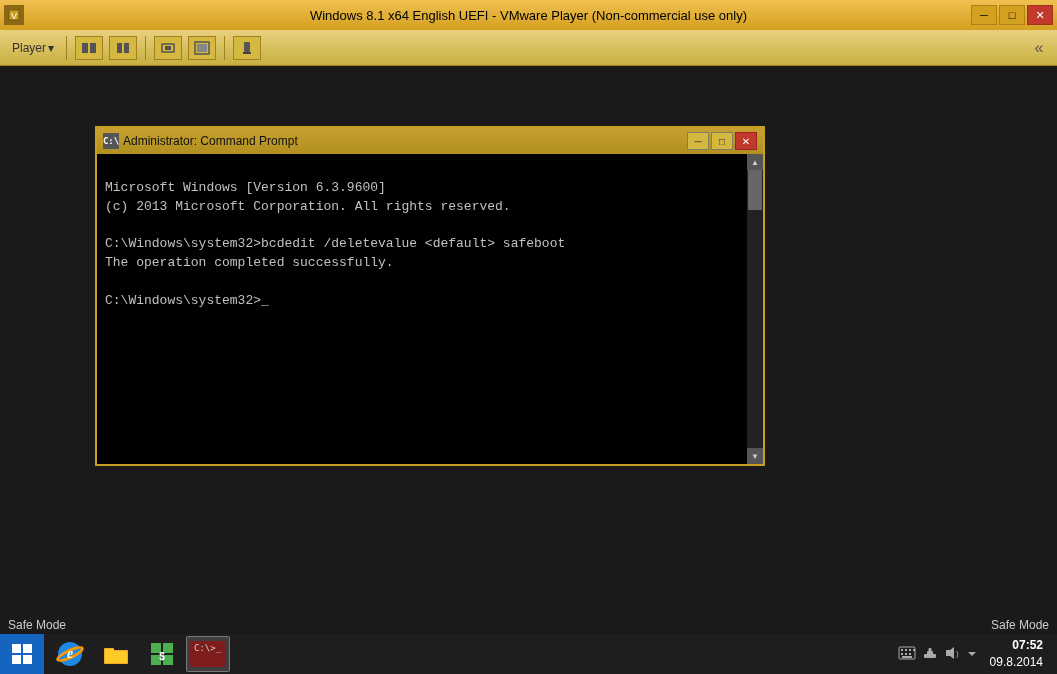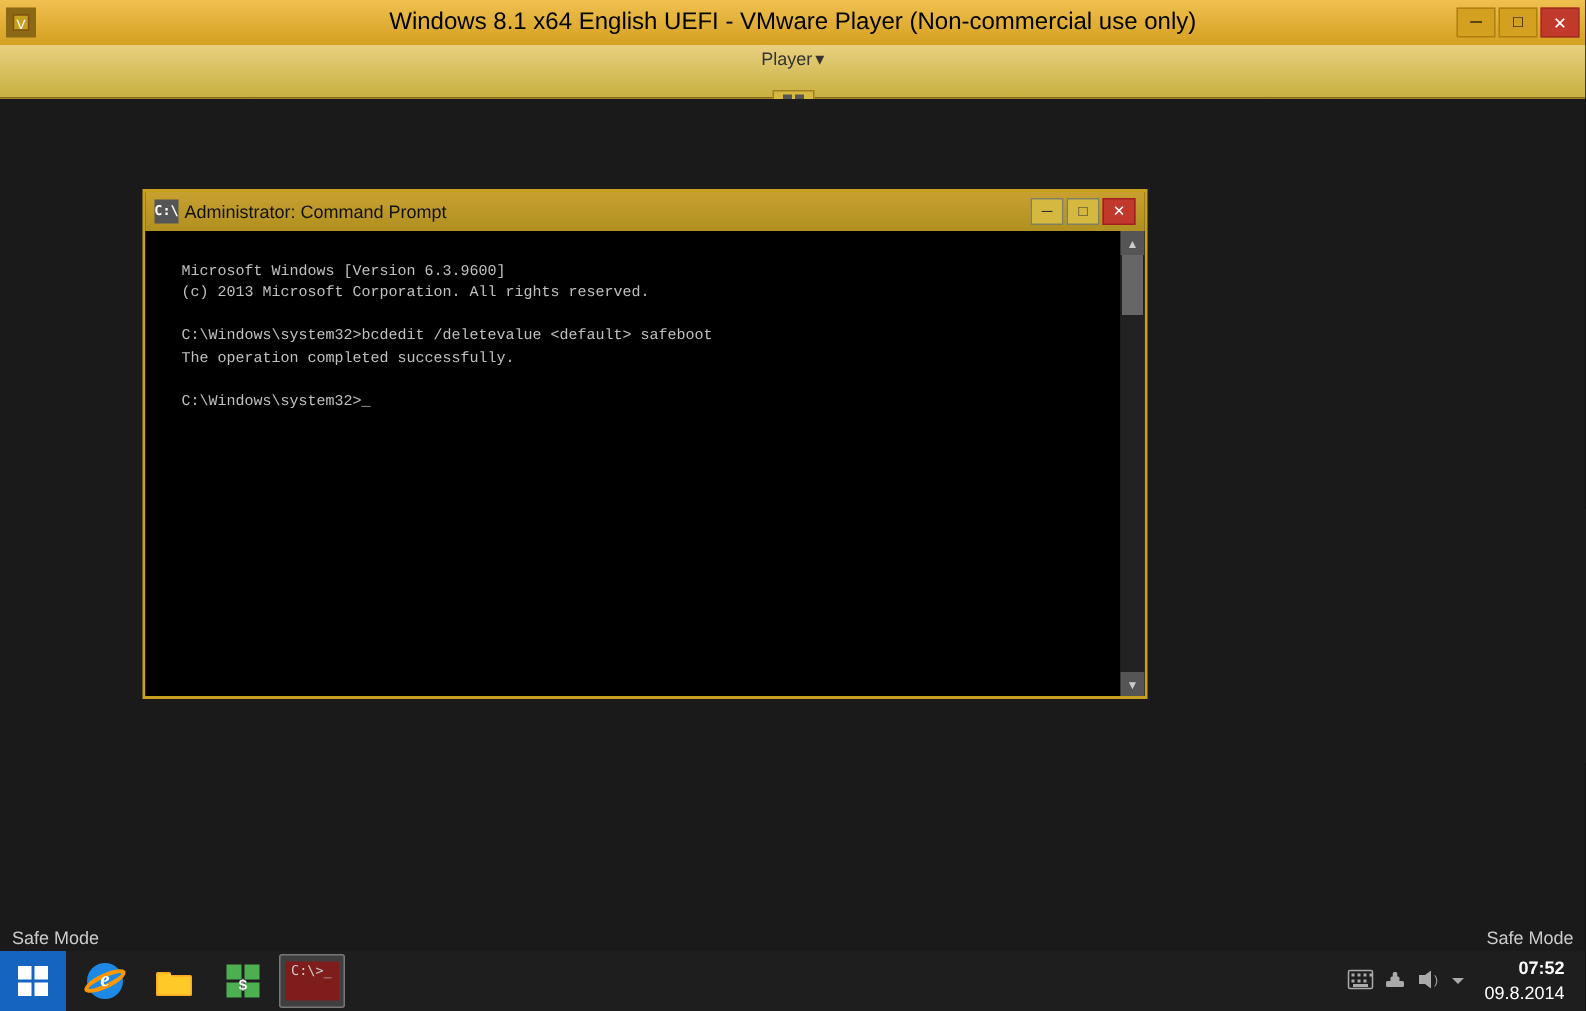--- a/index.html
+++ b/index.html
@@ -21,21 +21,21 @@
       align-items: center;
       justify-content: space-between;
       padding: 0 4px;
       position: relative;
       z-index: 100;
     }
     #vmware-title {
       position: absolute;
       left: 50%;
       transform: translateX(-50%);
-      font-size: 16px;
+      font-size: 13px;
       color: #000;
       font-weight: normal;
       white-space: nowrap;
     }
     #vmware-titlebar .win-controls {
       display: flex;
       gap: 2px;
     }
     .win-ctrl {
       width: 26px;
@@ -58,21 +58,20 @@
     
     #vmware-toolbar {
       width: 100%;
       height: 36px;
       background: linear-gradient(to bottom, #e8d080, #c8b040);
       display: flex;
       align-items: center;
       padding: 0 8px;
       gap: 6px;
       border-bottom: 1px solid #a08020;
-      flex-direction: column;
     }
     .toolbar-item {
       display: flex;
       align-items: center;
       gap: 2px;
       font-size: 12px;
       color: #333;
       cursor: pointer;
       padding: 2px 4px;
     }
@@ -182,22 +181,22 @@
       flex: 1;
       background: #000;
       display: flex;
       overflow: hidden;
     }
     #cmd-text-area {
       flex: 1;
       background: #000;
       color: #c0c0c0;
       font-family: 'Lucida Console', 'Courier New', monospace;
-      font-size: 10px;
-      padding: 6px 24px;
+      font-size: 13px;
+      padding: 6px 8px;
       white-space: pre;
       line-height: 1.45;
       overflow: hidden;
     }
     #cmd-scrollbar {
       width: 16px;
       background: #333;
       display: flex;
       flex-direction: column;
       align-items: center;

